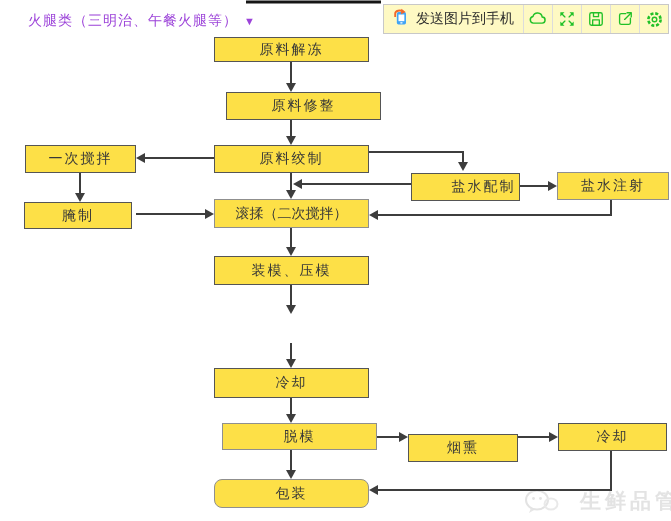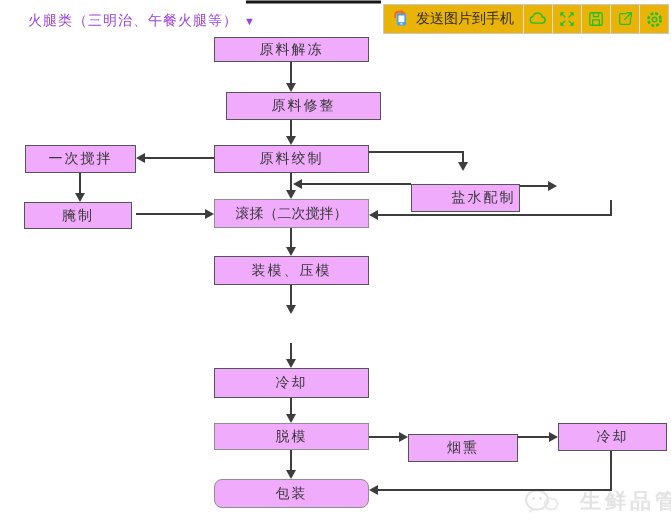--- a/index.html
+++ b/index.html
@@ -1,46 +1,46 @@
 <!DOCTYPE html>
 <html style="--header-text: #9c43d9; --icon-green: #21c128; --arrow-line: #3d3d3d; --box-border: #555555; --box-border-light: #8f8f8f; --watermark: #e3e3e3; --phone-blue: #41a4f5; --phone-arrow-orange: #f2682a;"><head>
 <meta charset="utf-8">
 <style>
   html,body{margin:0;padding:0;background:#fff;}
   #stage{
     position:relative;width:671px;height:521px;background:#ffffff;overflow:hidden;
-    font-family:Liberation Sans, sans-serif;
+    font-family:Liberation Serif, serif;
   }
   
   .hdr{
     position:absolute;left:28px;top:12px;font-size:14px;color:var(--header-text,#9c43d9);
     display:flex;align-items:center;gap:6px;cursor:pointer;letter-spacing:1px;
   }
   .hdr .caret{font-size:11px;}
   
   .toolbar{
     position:absolute;left:383px;top:4px;width:286px;height:30px;box-sizing:border-box;
-    background:#eab308;border:1px solid #c8c8c8;display:flex;align-items:stretch;
+    background:#fef9c3;border:1px solid #c8c8c8;display:flex;align-items:stretch;
   }
   .tb-send{
     display:flex;align-items:center;gap:5px;padding:0 9px 0 7px;font-size:14px;color:#2b2b2b;
     white-space:nowrap;cursor:pointer;
   }
   .tb-btn{
     flex:1;display:flex;align-items:center;justify-content:center;
     border-left:1px solid #dcdcdc;cursor:pointer;min-width:0;
   }
   .tb-btn svg{display:block;}
   .g{stroke:var(--icon-green,#21c128);fill:none;stroke-width:1.6;stroke-linecap:round;stroke-linejoin:round;}
   
   svg.wires{position:absolute;left:0;top:0;z-index:1;}
   .wire{stroke:var(--arrow-line,#3d3d3d);stroke-width:2;fill:none;}
   .head{fill:var(--arrow-line,#3d3d3d);stroke:none;}
   .node{
-    position:absolute;z-index:2;background:#f0abfc;border:1.5px solid var(--box-border,#555);
+    position:absolute;z-index:2;background:#fde047;border:1.5px solid var(--box-border,#555);
     box-sizing:border-box;display:flex;align-items:center;justify-content:center;
     font-size:14px;color:#383838;letter-spacing:2px;
   }
   .node.light{border-color:var(--box-border-light,#8f8f8f);}
   
   .wm{
     position:absolute;left:522px;top:485px;z-index:0;display:flex;align-items:center;gap:20px;
     color:var(--watermark,#e3e3e3);font-size:21px;font-weight:600;letter-spacing:4px;white-space:nowrap;
   }
   .wm svg{display:block;}
@@ -215,33 +215,36 @@
     </div>
   <div class="node" style="left:214px;top:145px;width:155px;height:28px;">
       <span>原料绞制</span>
     </div>
   <div class="node" style="left:25px;top:145px;width:111px;height:28px;">
       <span>一次搅拌</span>
     </div>
   <div class="node" style="left:24px;top:202px;width:108px;height:27px;">
       <span>腌制</span>
     </div>
-  <div class="node" style="left:411px;top:184px;width:109px;height:28px;padding-left:36px;">
+  <div class="node" style="left:411px;top:173px;width:109px;height:28px;padding-left:36px;">
       <span>盐水配制</span>
+    </div>
+  <div class="node light" style="left:557px;top:172px;width:112px;height:28px;">
+      <span>盐水注射</span>
     </div>
   <div class="node" style="left:214px;top:256px;width:155px;height:29px;">
       <span>装模、压模</span>
     </div>
   <div class="node light" style="left:214px;top:199px;width:155px;height:29px;letter-spacing:0;">
       <span>滚揉（二次搅拌）</span>
     </div>
   <div class="node" style="left:214px;top:368px;width:155px;height:30px;">
       <span>冷却</span>
     </div>
-  <div class="node light" style="left:214px;top:423px;width:155px;height:27px;justify-content:center;">
+  <div class="node light" style="left:222px;top:423px;width:155px;height:27px;justify-content:center;">
       <span>脱模</span>
     </div>
   <div class="node" style="left:408px;top:434px;width:110px;height:28px;">
       <span>烟熏</span>
     </div>
   <div class="node" style="left:558px;top:423px;width:109px;height:28px;">
       <span>冷却</span>
     </div>
   <div class="node light" style="left:214px;top:479px;width:155px;height:29px;border-radius:8px;">
       <span>包装</span>

